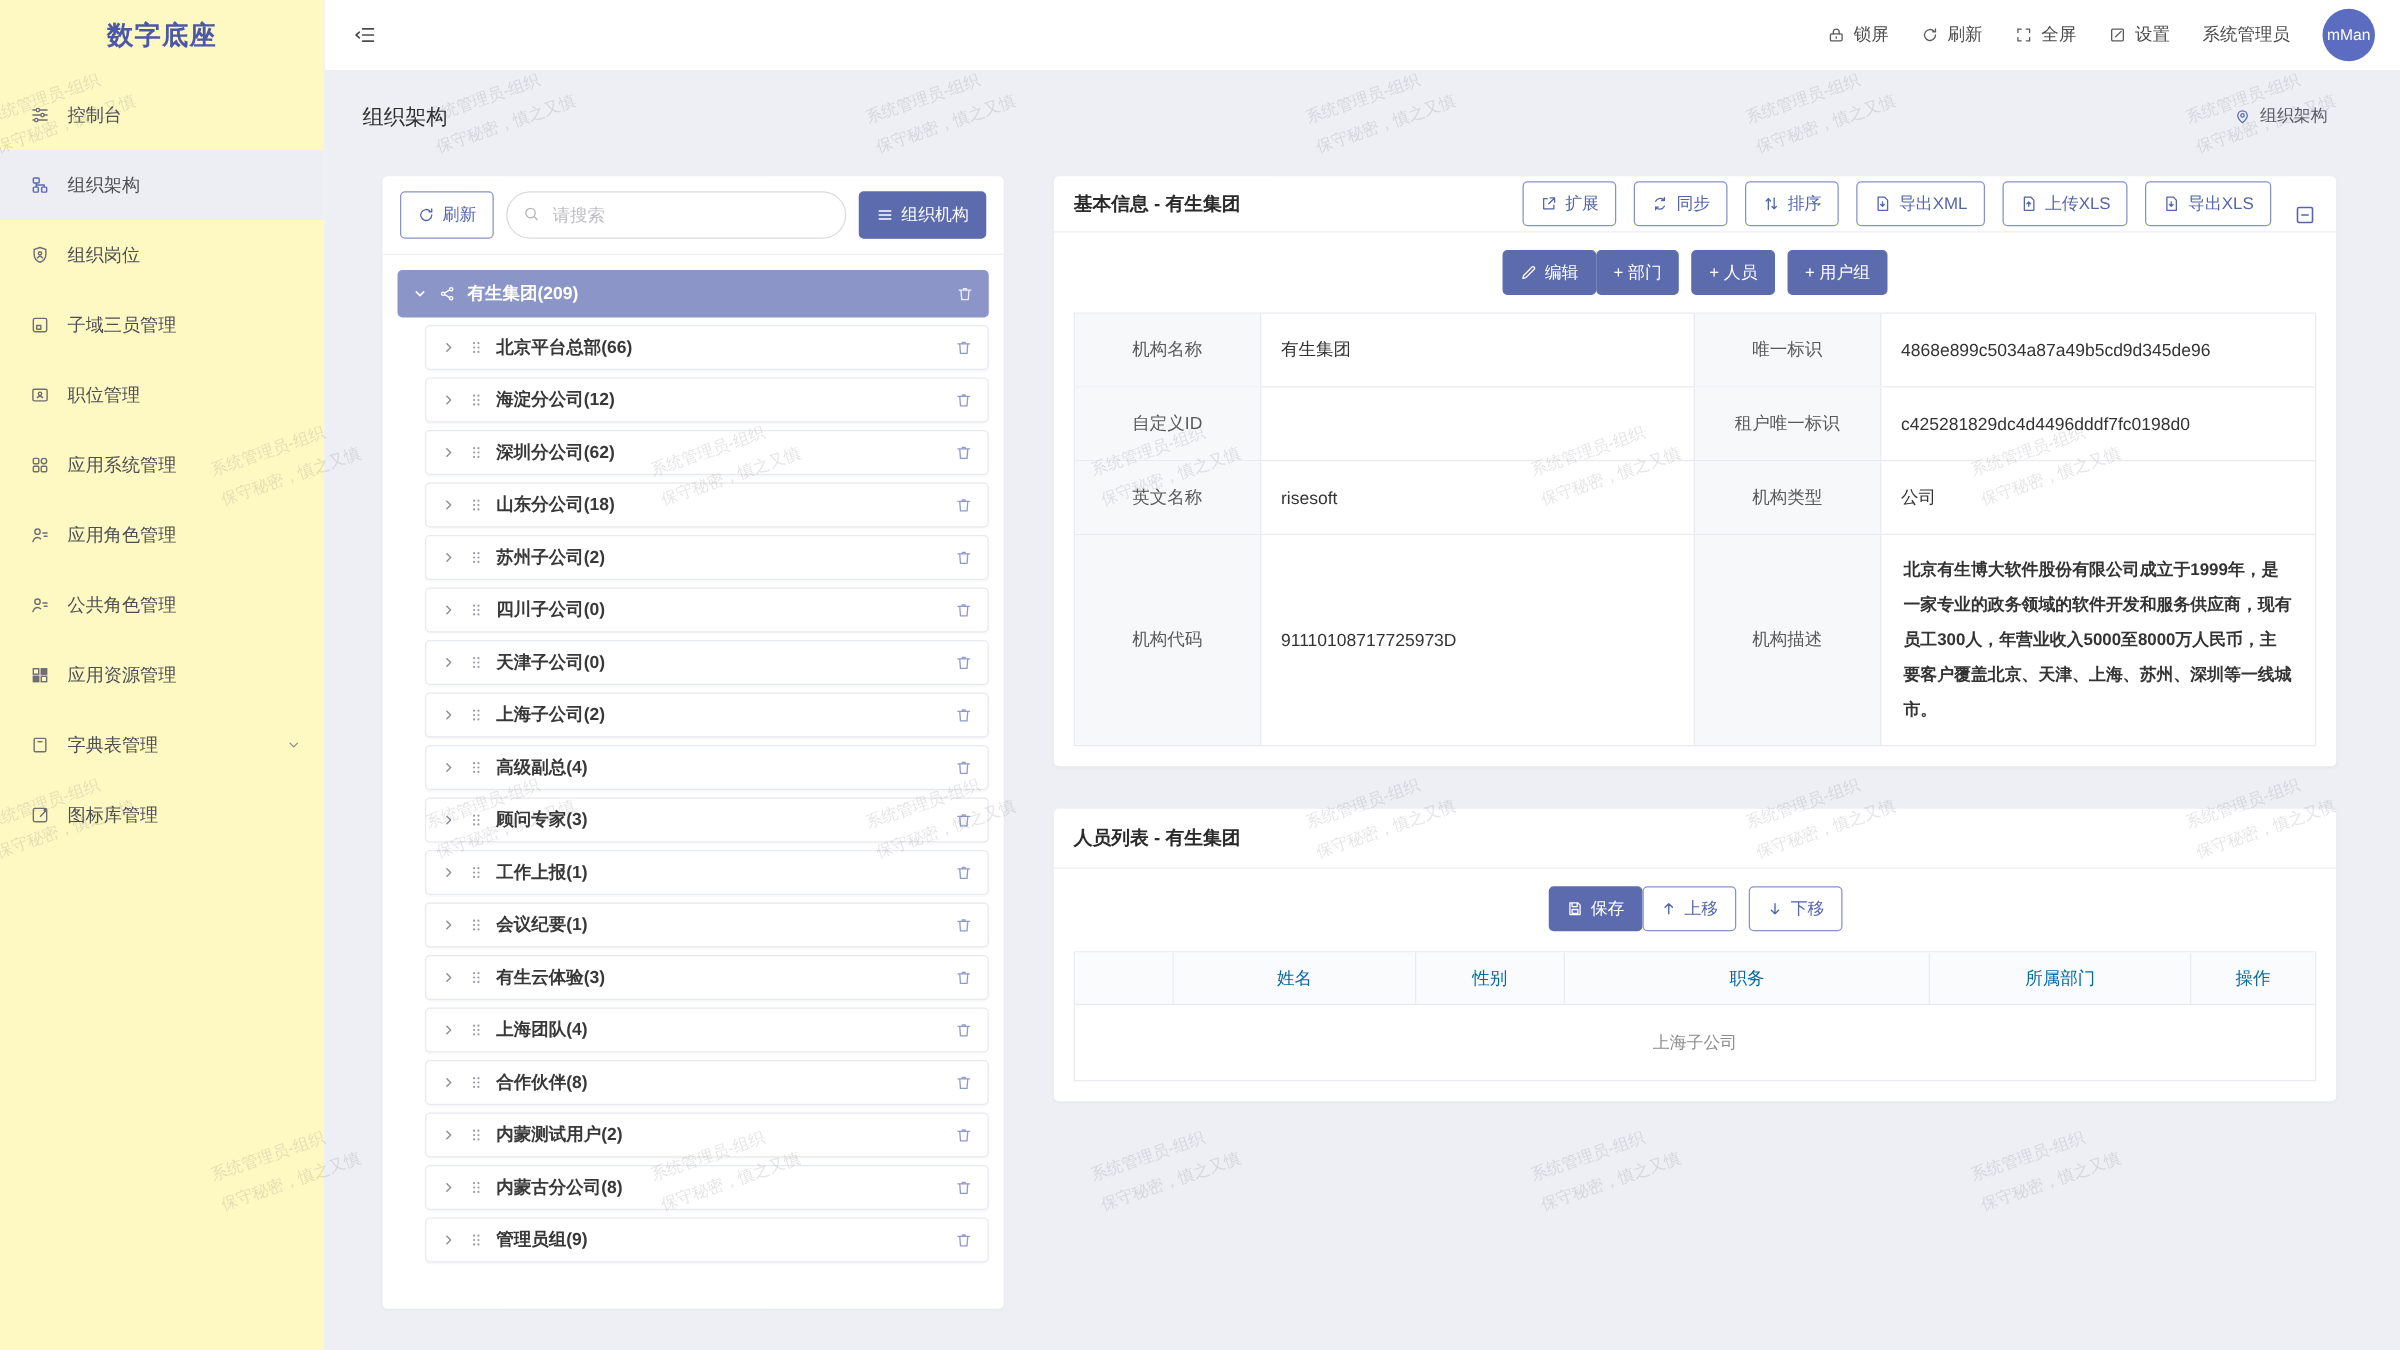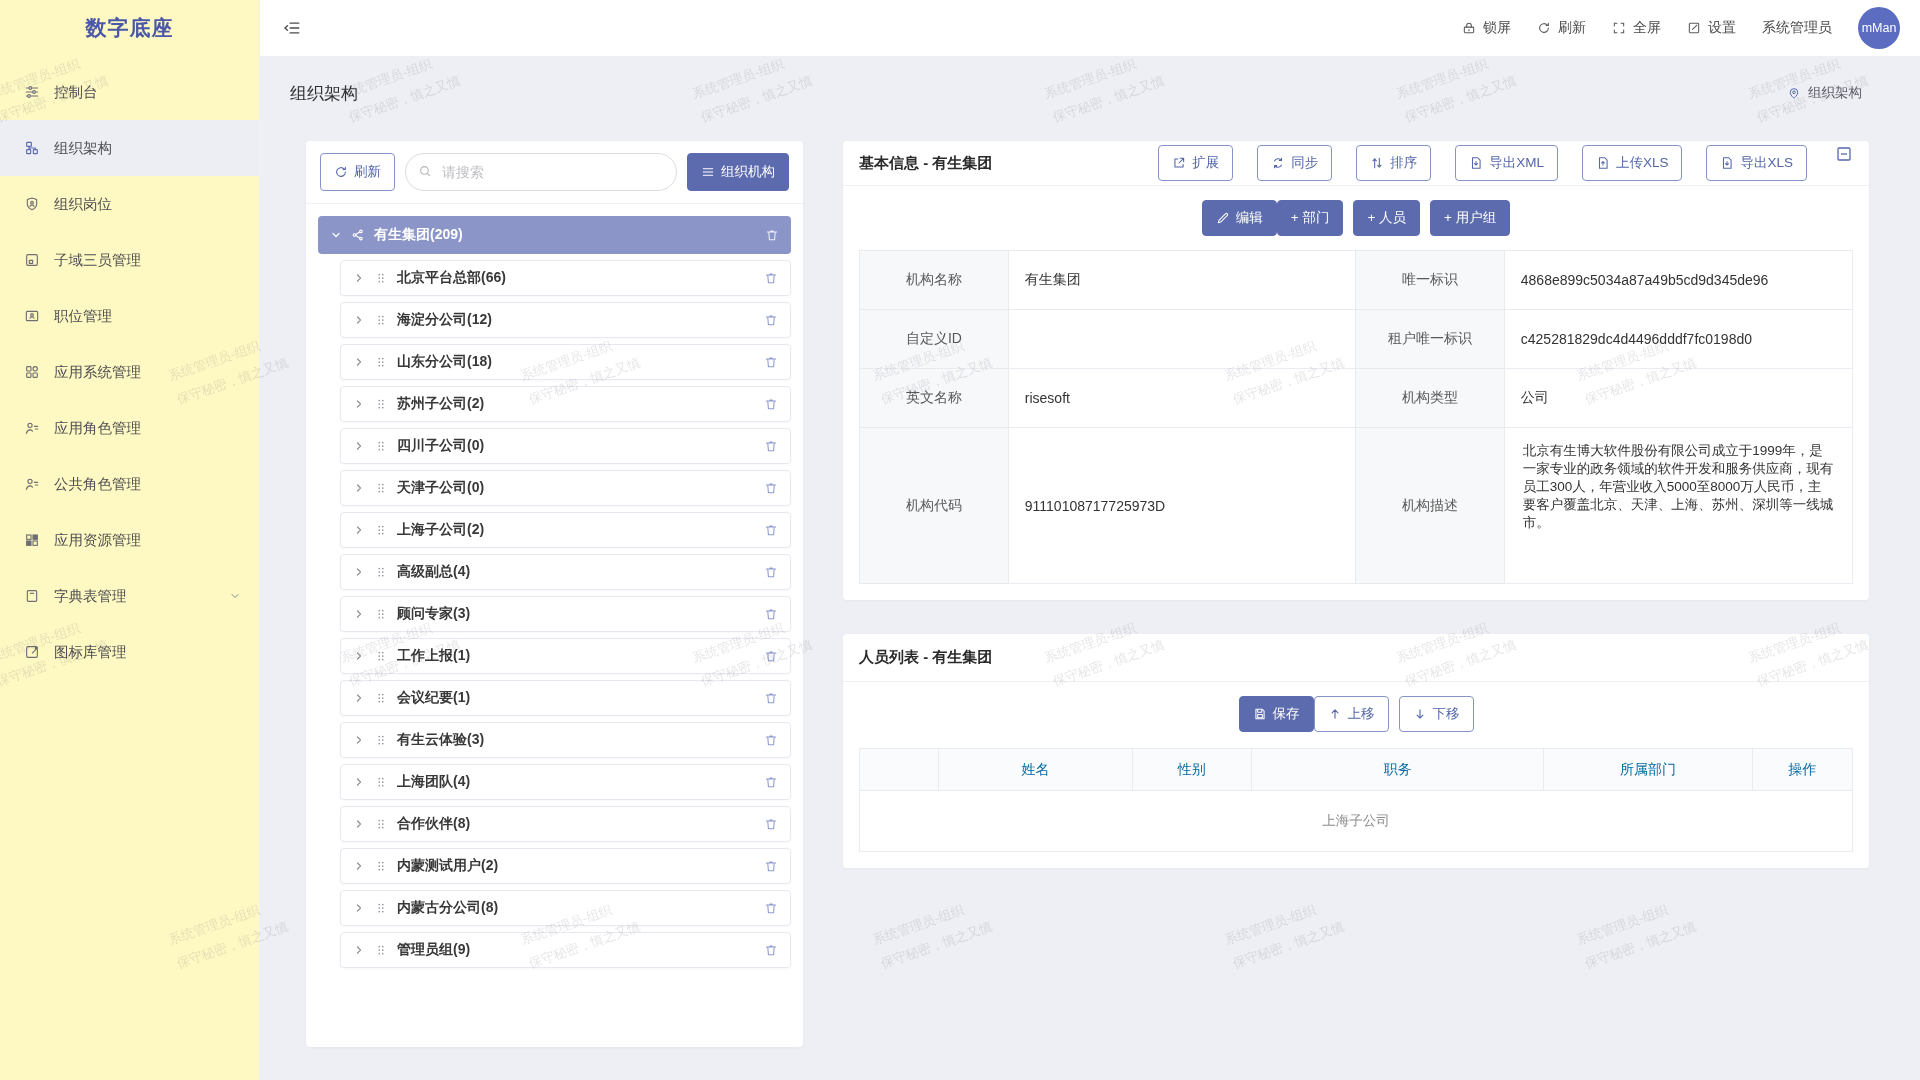--- a/index.html
+++ b/index.html
@@ -64,37 +64,37 @@
   
   .btn { display:inline-flex; align-items:center; gap:6px; height:36px; padding:0 13px; border-radius:4px; font-size:13.5px; cursor:pointer; white-space:nowrap; font-family:inherit; }
   .btn-outline { border:1px solid #8693c8; color:#5365ab; background:#fff; }
   .btn-solid { border:1px solid #5c6bae; background:#5c6bae; color:#fff; }
   .btn-h38 { height:38px; }
 
   
   .right-col { flex:1; min-width:0; display:flex; flex-direction:column; }
   .panel-head { height:45px; padding:0 16px; display:flex; align-items:center; justify-content:space-between; border-bottom:1px solid #eef0f4; }
   .panel-title { font-size:15px; font-weight:600; color:#2a2a2a; }
-  .head-actions { display:flex; align-items:flex-start; gap:24px; }
+  .head-actions { display:flex; align-items:flex-end; gap:14px; }
   .collapse-ic { color:#5365ab; display:flex; margin-left:4px; cursor:pointer; }
 
   .info-card { margin-top:11px; }
   .card-body { padding:14px 16px 16px; }
   .row-between { display:flex; align-items:center; justify-content:center; }
   .add-group { display:flex; gap:10px; }
 
   .info-table { margin-top:14px; border:1px solid #e9ebf1; }
   .info-row { display:grid; grid-template-columns:15% 35% 15% 35%; border-bottom:1px solid #e9ebf1; min-height:59px; }
   .info-row:last-child { border-bottom:none; }
   .info-row > div { display:flex; align-items:center; }
   .cell-label { background:#f7f8fa; justify-content:center; color:#595959; border-right:1px solid #e9ebf1; }
   .cell-value { padding:8px 16px; color:#333; border-right:1px solid #e9ebf1; }
   .cell-value:last-child { border-right:none; }
   .info-row.tall { min-height:155px; }
-  .info-row.tall .cell-desc { display:block; padding:14px 18px; line-height:18px; font-size:13.5px; }
+  .info-row.tall .cell-desc { display:block; padding:14px 18px; line-height:28px; font-size:13.5px;font-weight:bold; }
 
   .person-card { margin-top:34px; }
   .panel-head.slim { height:48px; }
   .person-table { margin-top:16px; border:1px solid #e9ebf1; }
   .pt-header { display:grid; grid-template-columns:8% 19.5% 12% 29.5% 21% 10%; background:#fafbfc; border-bottom:1px solid #e9ebf1; height:42px; }
   .pt-header > div { display:flex; align-items:center; justify-content:center; font-weight:400; color:#0369a1; border-right:1px solid #e9ebf1; }
   .pt-header > div:last-child { border-right:none; }
   .pt-empty { height:60px; display:flex; align-items:center; justify-content:center; color:#8c8c8c; font-size:13.5px; }
 
   
@@ -397,20 +397,43 @@
     <span class="ti-drag">
                     <svg class="ic-s ic" viewBox="0 0 24 24" fill="currentColor" stroke="none">
                       <circle cx="9" cy="6" r="1.5"></circle>
                       <circle cx="15" cy="6" r="1.5"></circle>
                       <circle cx="9" cy="12" r="1.5"></circle>
                       <circle cx="15" cy="12" r="1.5"></circle>
                       <circle cx="9" cy="18" r="1.5"></circle>
                       <circle cx="15" cy="18" r="1.5"></circle>
                     </svg>
                   </span>
+    <span class="ti-label">深圳分公司(62)</span>
+    <span class="ti-trash">
+                    <svg class="ic-s ic" viewBox="0 0 24 24" fill="none" stroke="currentColor" stroke-width="1.8" stroke-linecap="round" stroke-linejoin="round">
+                      <path d="M4 7h16M10 7V5h4v2M6.5 7l1 13h9l1-13"></path>
+                    </svg>
+                  </span>
+  </div>
+                <div class="tree-item">
+    <span class="ti-chevron">
+                    <svg class="ic-xs ic" viewBox="0 0 24 24" fill="none" stroke="currentColor" stroke-width="2.4" stroke-linecap="round" stroke-linejoin="round">
+                      <path d="M9 6l6 6-6 6"></path>
+                    </svg>
+                  </span>
+    <span class="ti-drag">
+                    <svg class="ic-s ic" viewBox="0 0 24 24" fill="currentColor" stroke="none">
+                      <circle cx="9" cy="6" r="1.5"></circle>
+                      <circle cx="15" cy="6" r="1.5"></circle>
+                      <circle cx="9" cy="12" r="1.5"></circle>
+                      <circle cx="15" cy="12" r="1.5"></circle>
+                      <circle cx="9" cy="18" r="1.5"></circle>
+                      <circle cx="15" cy="18" r="1.5"></circle>
+                    </svg>
+                  </span>
     <span class="ti-label">山东分公司(18)</span>
     <span class="ti-trash">
                     <svg class="ic-s ic" viewBox="0 0 24 24" fill="none" stroke="currentColor" stroke-width="1.8" stroke-linecap="round" stroke-linejoin="round">
                       <path d="M4 7h16M10 7V5h4v2M6.5 7l1 13h9l1-13"></path>
                     </svg>
                   </span>
   </div>
                 <div class="tree-item">
     <span class="ti-chevron">
                     <svg class="ic-xs ic" viewBox="0 0 24 24" fill="none" stroke="currentColor" stroke-width="2.4" stroke-linecap="round" stroke-linejoin="round">

